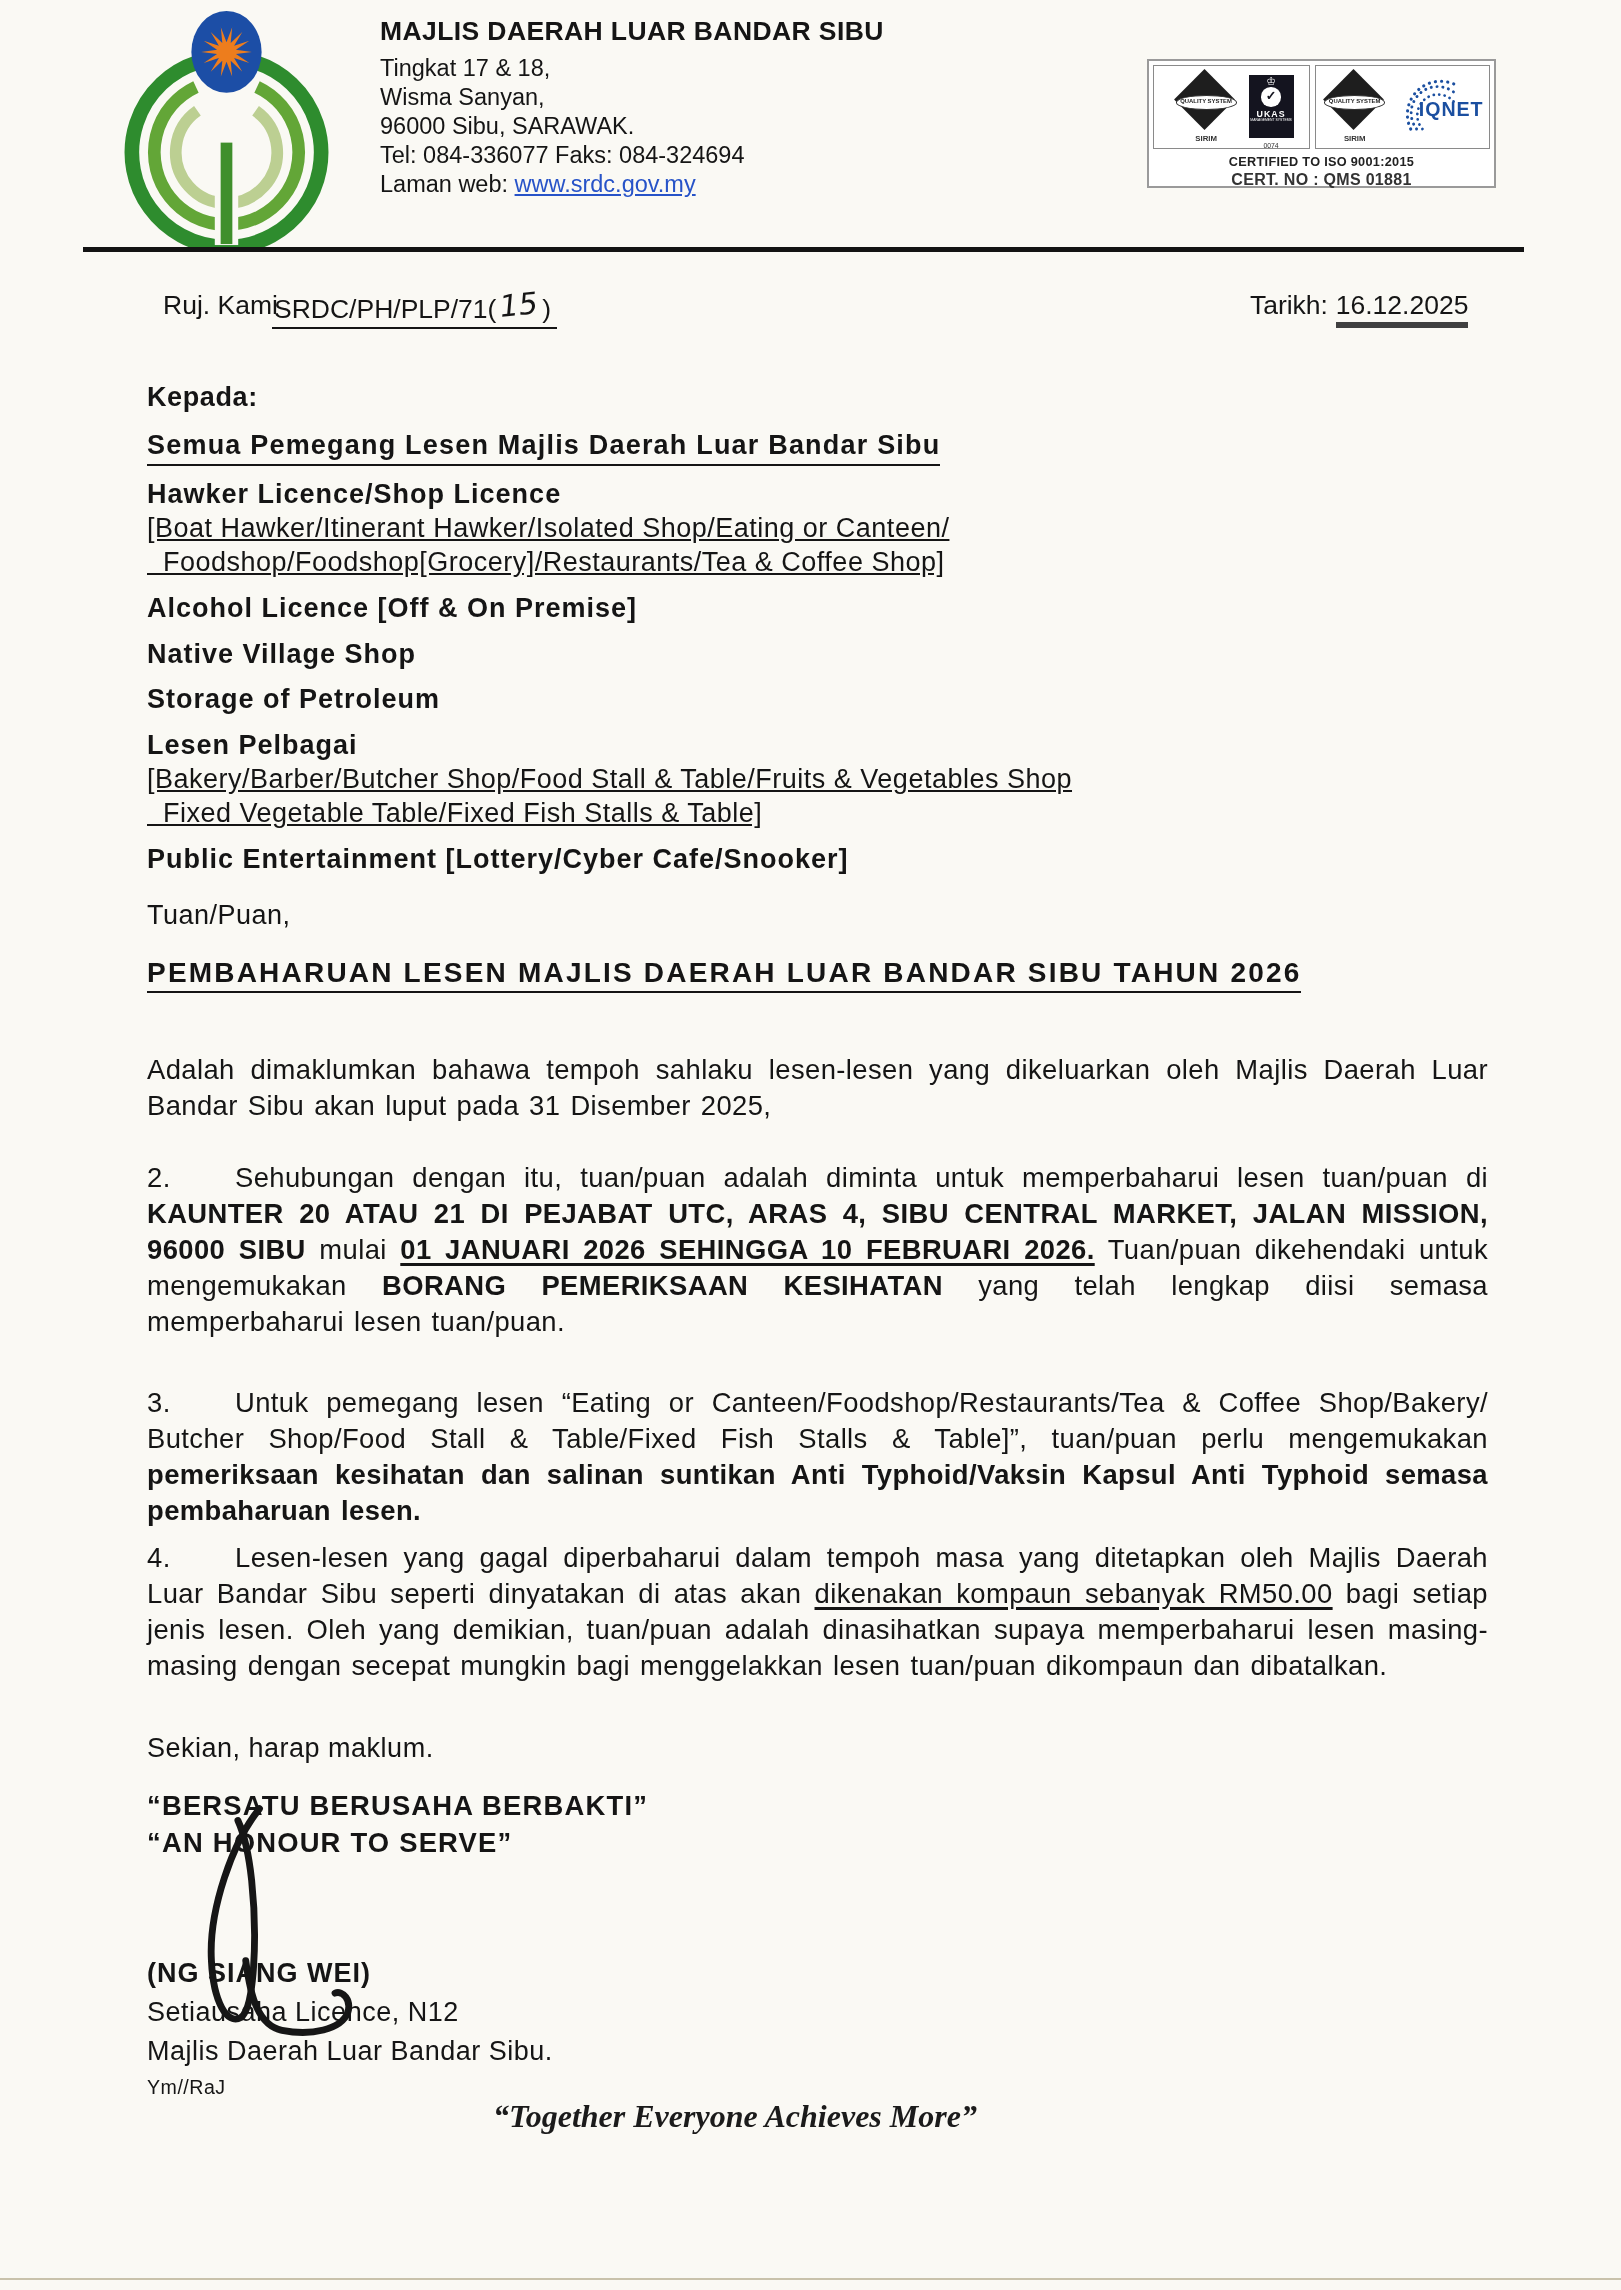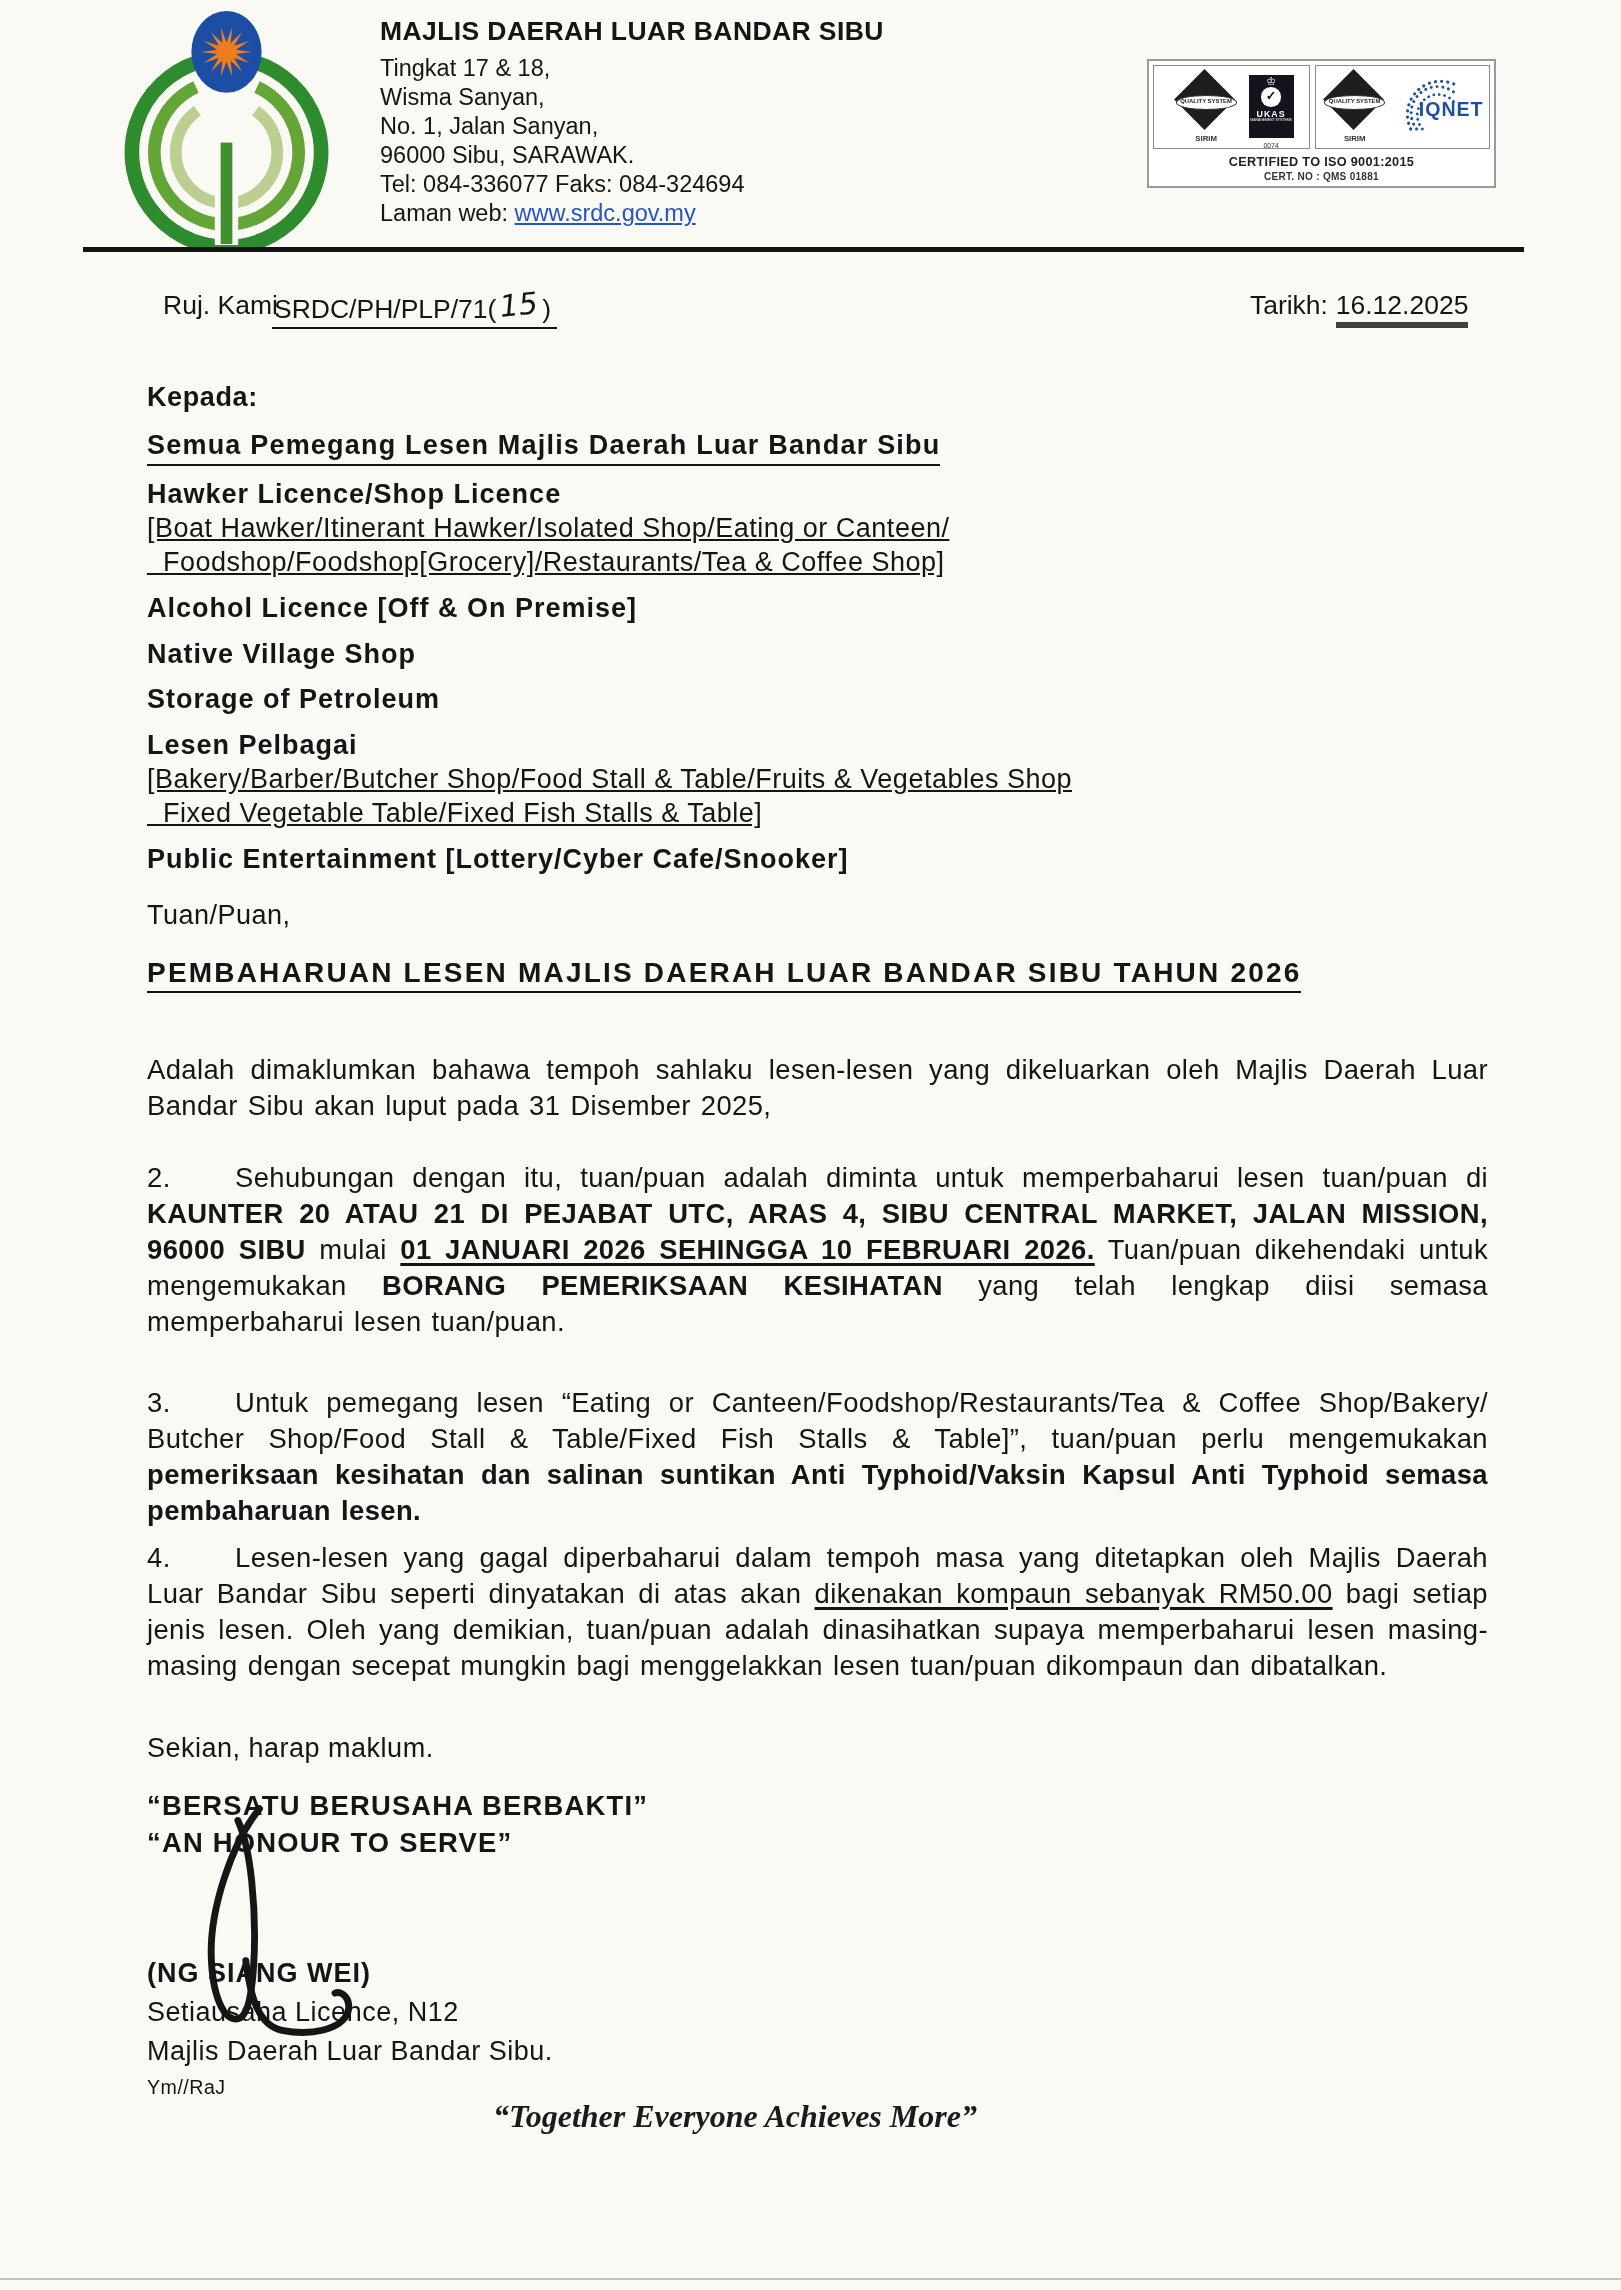--- a/index.html
+++ b/index.html
@@ -32,21 +32,21 @@
     display:flex;flex-direction:column;align-items:center;justify-content:flex-start;color:#fff;}
   .ukas-crown{font-size:10.8px;line-height:10.8px;margin-top:1px;}
   .ukas-circle{width:19.6px;height:19.6px;border-radius:50%;background:#fff;color:#14141f;
     font-size:12.7px;line-height:19.6px;text-align:center;font-weight:bold;margin-top:0px;}
   .ukas-label{font-size:8.8px;font-weight:bold;letter-spacing:1px;margin-top:2px;}
   .ukas-sub{font-size:3.4px;line-height:3.9px;text-align:center;}
   .ukas-caption{position:absolute;left:0;right:0;bottom:-10.8px;text-align:center;font-size:6.9px;color:#333;}
   .iqnet{position:relative;width:90px;height:69px;flex:none;}
   .iqnet-label{position:absolute;left:21.6px;top:25.5px;font-size:19.6px;font-weight:bold;color:#1b4fa0;letter-spacing:1px;}
   .cert-line1{text-align:center;font-size:12.7px;font-weight:bold;color:#222;margin-top:5.9px;letter-spacing:0.3px;}
-  .cert-line2{text-align:center;font-size:10px;font-weight:bold;color:#333;margin-top:2px;letter-spacing:0.3px;}
+  .cert-line2{text-align:center;font-size:16px;font-weight:bold;color:#333;margin-top:2px;letter-spacing:0.3px;}
   
   .ref-row{position:absolute;left:147px;top:286px;width:1341px;height:43px;font-size:26.5px;}
   .ref-label{position:absolute;left:16px;top:3.9px;}
   .ref-code{position:absolute;left:125px;top:3.9px;border-bottom:2px solid #151515;padding:0 5.9px 2px 2px;}
   .handwritten{display:inline-block;font-size:30px;font-style:italic;transform:rotate(-6deg) translateY(-2.9px);
     font-family:"DejaVu Sans",sans-serif;padding:0 3.9px;}
   .date-wrap{position:absolute;right:19.6px;top:3.9px;}
   .date-value{border-bottom:6px solid #404040;padding-bottom:2px;margin-left:7.8px;}
   
   .recipient{position:absolute;left:147px;top:382px;width:1341px;font-size:27px;}
@@ -90,21 +90,20 @@
   <rect x="113" y="143" width="24" height="100" fill="#faf9f4"></rect>
   <rect x="119" y="138" width="12" height="104" fill="#3f8f2c"></rect>
   <ellipse cx="125" cy="45" rx="36" ry="42" fill="#1c4ea6"></ellipse>
   <polygon fill="#ed7d1d" points="151,45 134.7,47.2 148.4,56.3 132.8,51.2 141.2,65.3 129.3,54 130.8,70.3 125,55 119.2,70.3 120.7,54 108.8,65.3 117.2,51.2 101.6,56.3 115.3,47.2 99,45 115.3,42.8 101.6,33.7 117.2,38.8 108.8,24.7 120.7,36 119.2,19.7 125,35 130.8,19.7 129.3,36 141.2,24.7 132.8,38.8 148.4,33.7 134.7,42.8"></polygon>
 </svg>
 
 <div class="org-block">
   <div class="org-name">MAJLIS DAERAH LUAR BANDAR SIBU</div>
   <div class="addr-line">Tingkat 17 &amp; 18,</div>
   <div class="addr-line">Wisma Sanyan,</div>
-  <div class="addr-line">No. 1, Jalan Sanyan,</div>
   <div class="addr-line">96000 Sibu, SARAWAK.</div>
   <div class="addr-line">Tel: 084-336077   Faks: 084-324694</div>
   <div class="web-line"><span>Laman web: </span><span class="web-link">www.srdc.gov.my</span></div>
 </div>
 
 <div class="cert-box">
   <div class="cert-row">
     <div class="cert-cell">
       <div class="diamond-wrap">
         <div class="diamond"></div>

